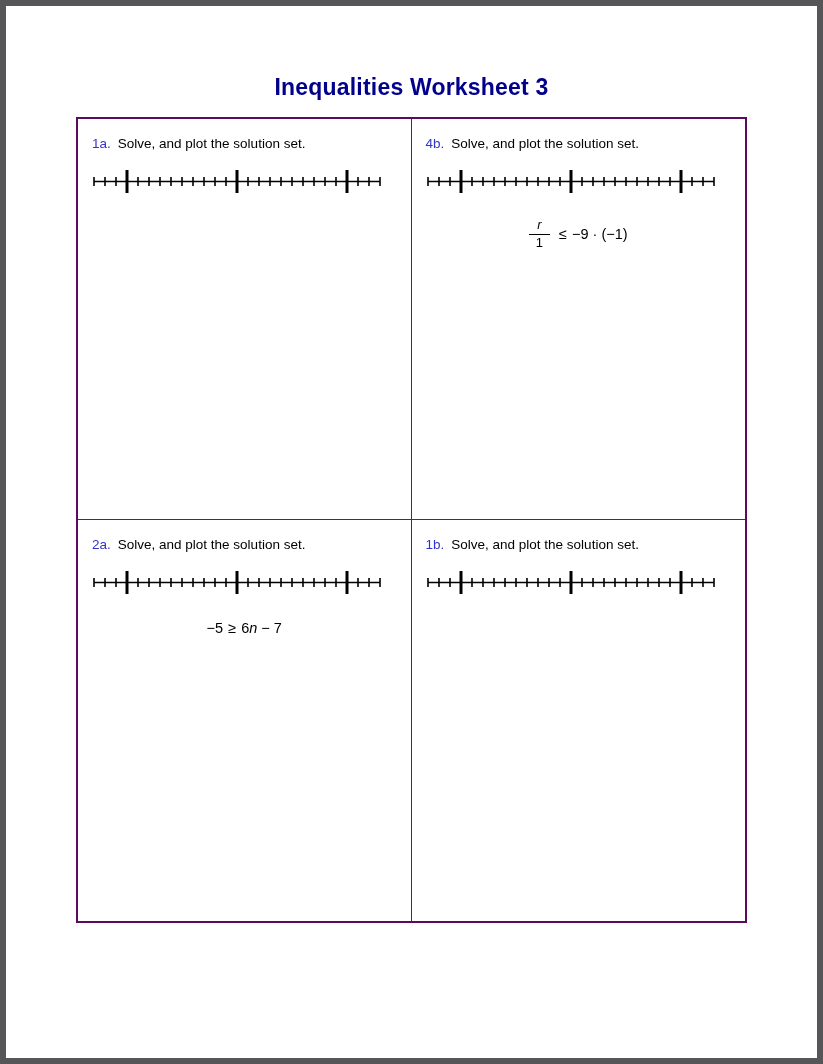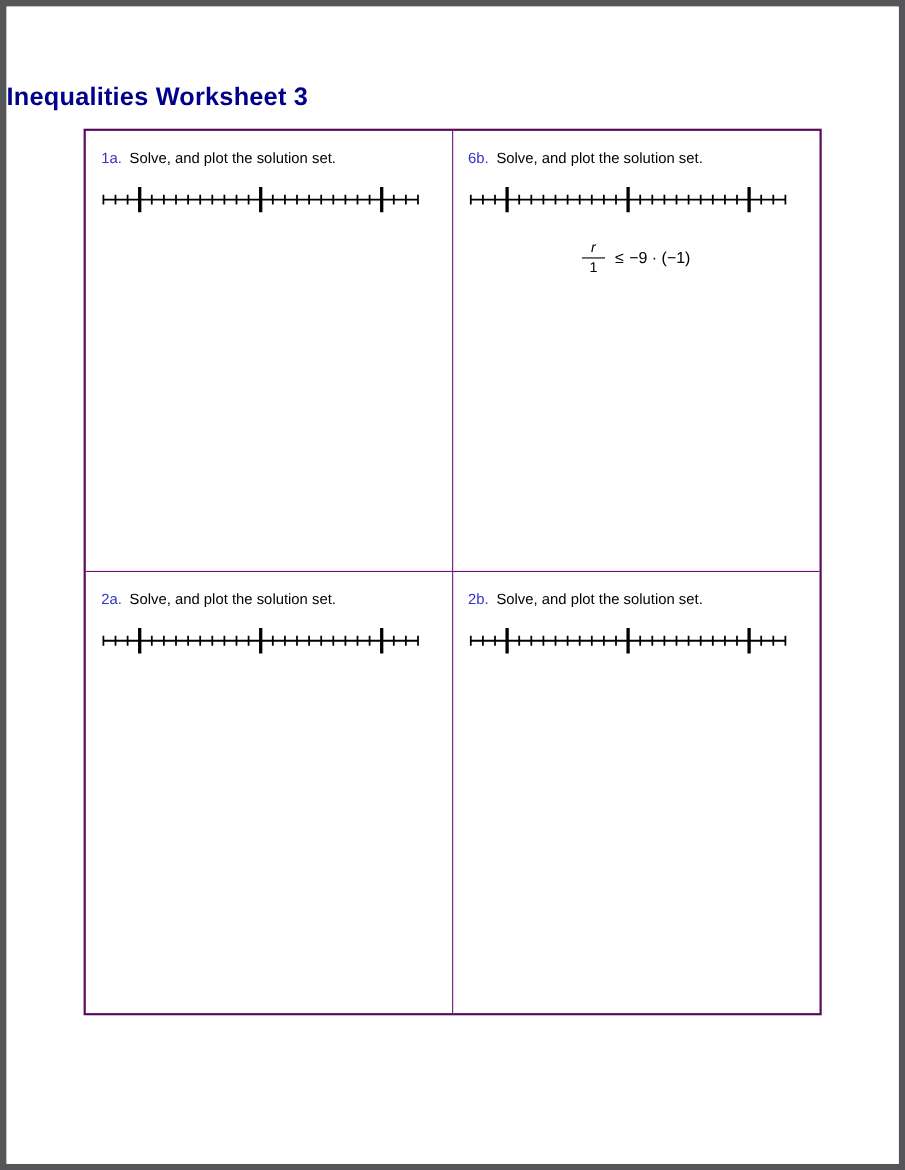--- a/index.html
+++ b/index.html
@@ -27,20 +27,21 @@
     left: 0; top: 0;
     width: 811px;
     height: 1052px;
     background: #ffffff;
   }
   #worksheet-title {
     position: absolute;
     left: 0;
     top: 68px;
     width: 811px;
+    text-align: center;
     font-size: 23px;
     font-weight: bold;
     color: #00008B;
     letter-spacing: 0.2px;
   }
   #problem-table {
     position: absolute;
     left: 70px;
     top: 111px;
     width: 671px;
@@ -178,21 +179,21 @@
                 <line x1="257" y1="3" x2="257" y2="26" stroke="#000000" stroke-width="3"></line>
                 <line x1="268" y1="10" x2="268" y2="19" stroke="#000000" stroke-width="1.6"></line>
                 <line x1="279" y1="10" x2="279" y2="19" stroke="#000000" stroke-width="1.6"></line>
                 <line x1="290" y1="10" x2="290" y2="19" stroke="#000000" stroke-width="1.6"></line>
               </svg>
             </div>
         </div>
 
         <div class="problem-cell">
           <div class="problem-head">
-            <span class="problem-label">6b.</span><span>Solve, and plot the solution set.</span>
+            <span class="problem-label">4b.</span><span>Solve, and plot the solution set.</span>
           </div>
           <div class="numberline-wrap">
               <svg width="294" height="29" viewBox="0 0 294 29">
                 <line x1="4" y1="14.5" x2="290" y2="14.5" stroke="#000000" stroke-width="1.6"></line>
                 <line x1="4" y1="10" x2="4" y2="19" stroke="#000000" stroke-width="1.6"></line>
                 <line x1="15" y1="10" x2="15" y2="19" stroke="#000000" stroke-width="1.6"></line>
                 <line x1="26" y1="10" x2="26" y2="19" stroke="#000000" stroke-width="1.6"></line>
                 <line x1="37" y1="3" x2="37" y2="26" stroke="#000000" stroke-width="3"></line>
                 <line x1="48" y1="10" x2="48" y2="19" stroke="#000000" stroke-width="1.6"></line>
                 <line x1="59" y1="10" x2="59" y2="19" stroke="#000000" stroke-width="1.6"></line>
@@ -261,25 +262,28 @@
                 <line x1="213" y1="10" x2="213" y2="19" stroke="#000000" stroke-width="1.6"></line>
                 <line x1="224" y1="10" x2="224" y2="19" stroke="#000000" stroke-width="1.6"></line>
                 <line x1="235" y1="10" x2="235" y2="19" stroke="#000000" stroke-width="1.6"></line>
                 <line x1="246" y1="10" x2="246" y2="19" stroke="#000000" stroke-width="1.6"></line>
                 <line x1="257" y1="3" x2="257" y2="26" stroke="#000000" stroke-width="3"></line>
                 <line x1="268" y1="10" x2="268" y2="19" stroke="#000000" stroke-width="1.6"></line>
                 <line x1="279" y1="10" x2="279" y2="19" stroke="#000000" stroke-width="1.6"></line>
                 <line x1="290" y1="10" x2="290" y2="19" stroke="#000000" stroke-width="1.6"></line>
               </svg>
             </div>
+          <div class="equation">
+            <span>−5</span><span class="op">≥</span><span>6</span><span class="var">n</span><span>&nbsp;− 7</span>
+          </div>
         </div>
 
         <div class="problem-cell">
           <div class="problem-head">
-            <span class="problem-label">2b.</span><span>Solve, and plot the solution set.</span>
+            <span class="problem-label">1b.</span><span>Solve, and plot the solution set.</span>
           </div>
           <div class="numberline-wrap">
               <svg width="294" height="29" viewBox="0 0 294 29">
                 <line x1="4" y1="14.5" x2="290" y2="14.5" stroke="#000000" stroke-width="1.6"></line>
                 <line x1="4" y1="10" x2="4" y2="19" stroke="#000000" stroke-width="1.6"></line>
                 <line x1="15" y1="10" x2="15" y2="19" stroke="#000000" stroke-width="1.6"></line>
                 <line x1="26" y1="10" x2="26" y2="19" stroke="#000000" stroke-width="1.6"></line>
                 <line x1="37" y1="3" x2="37" y2="26" stroke="#000000" stroke-width="3"></line>
                 <line x1="48" y1="10" x2="48" y2="19" stroke="#000000" stroke-width="1.6"></line>
                 <line x1="59" y1="10" x2="59" y2="19" stroke="#000000" stroke-width="1.6"></line>

